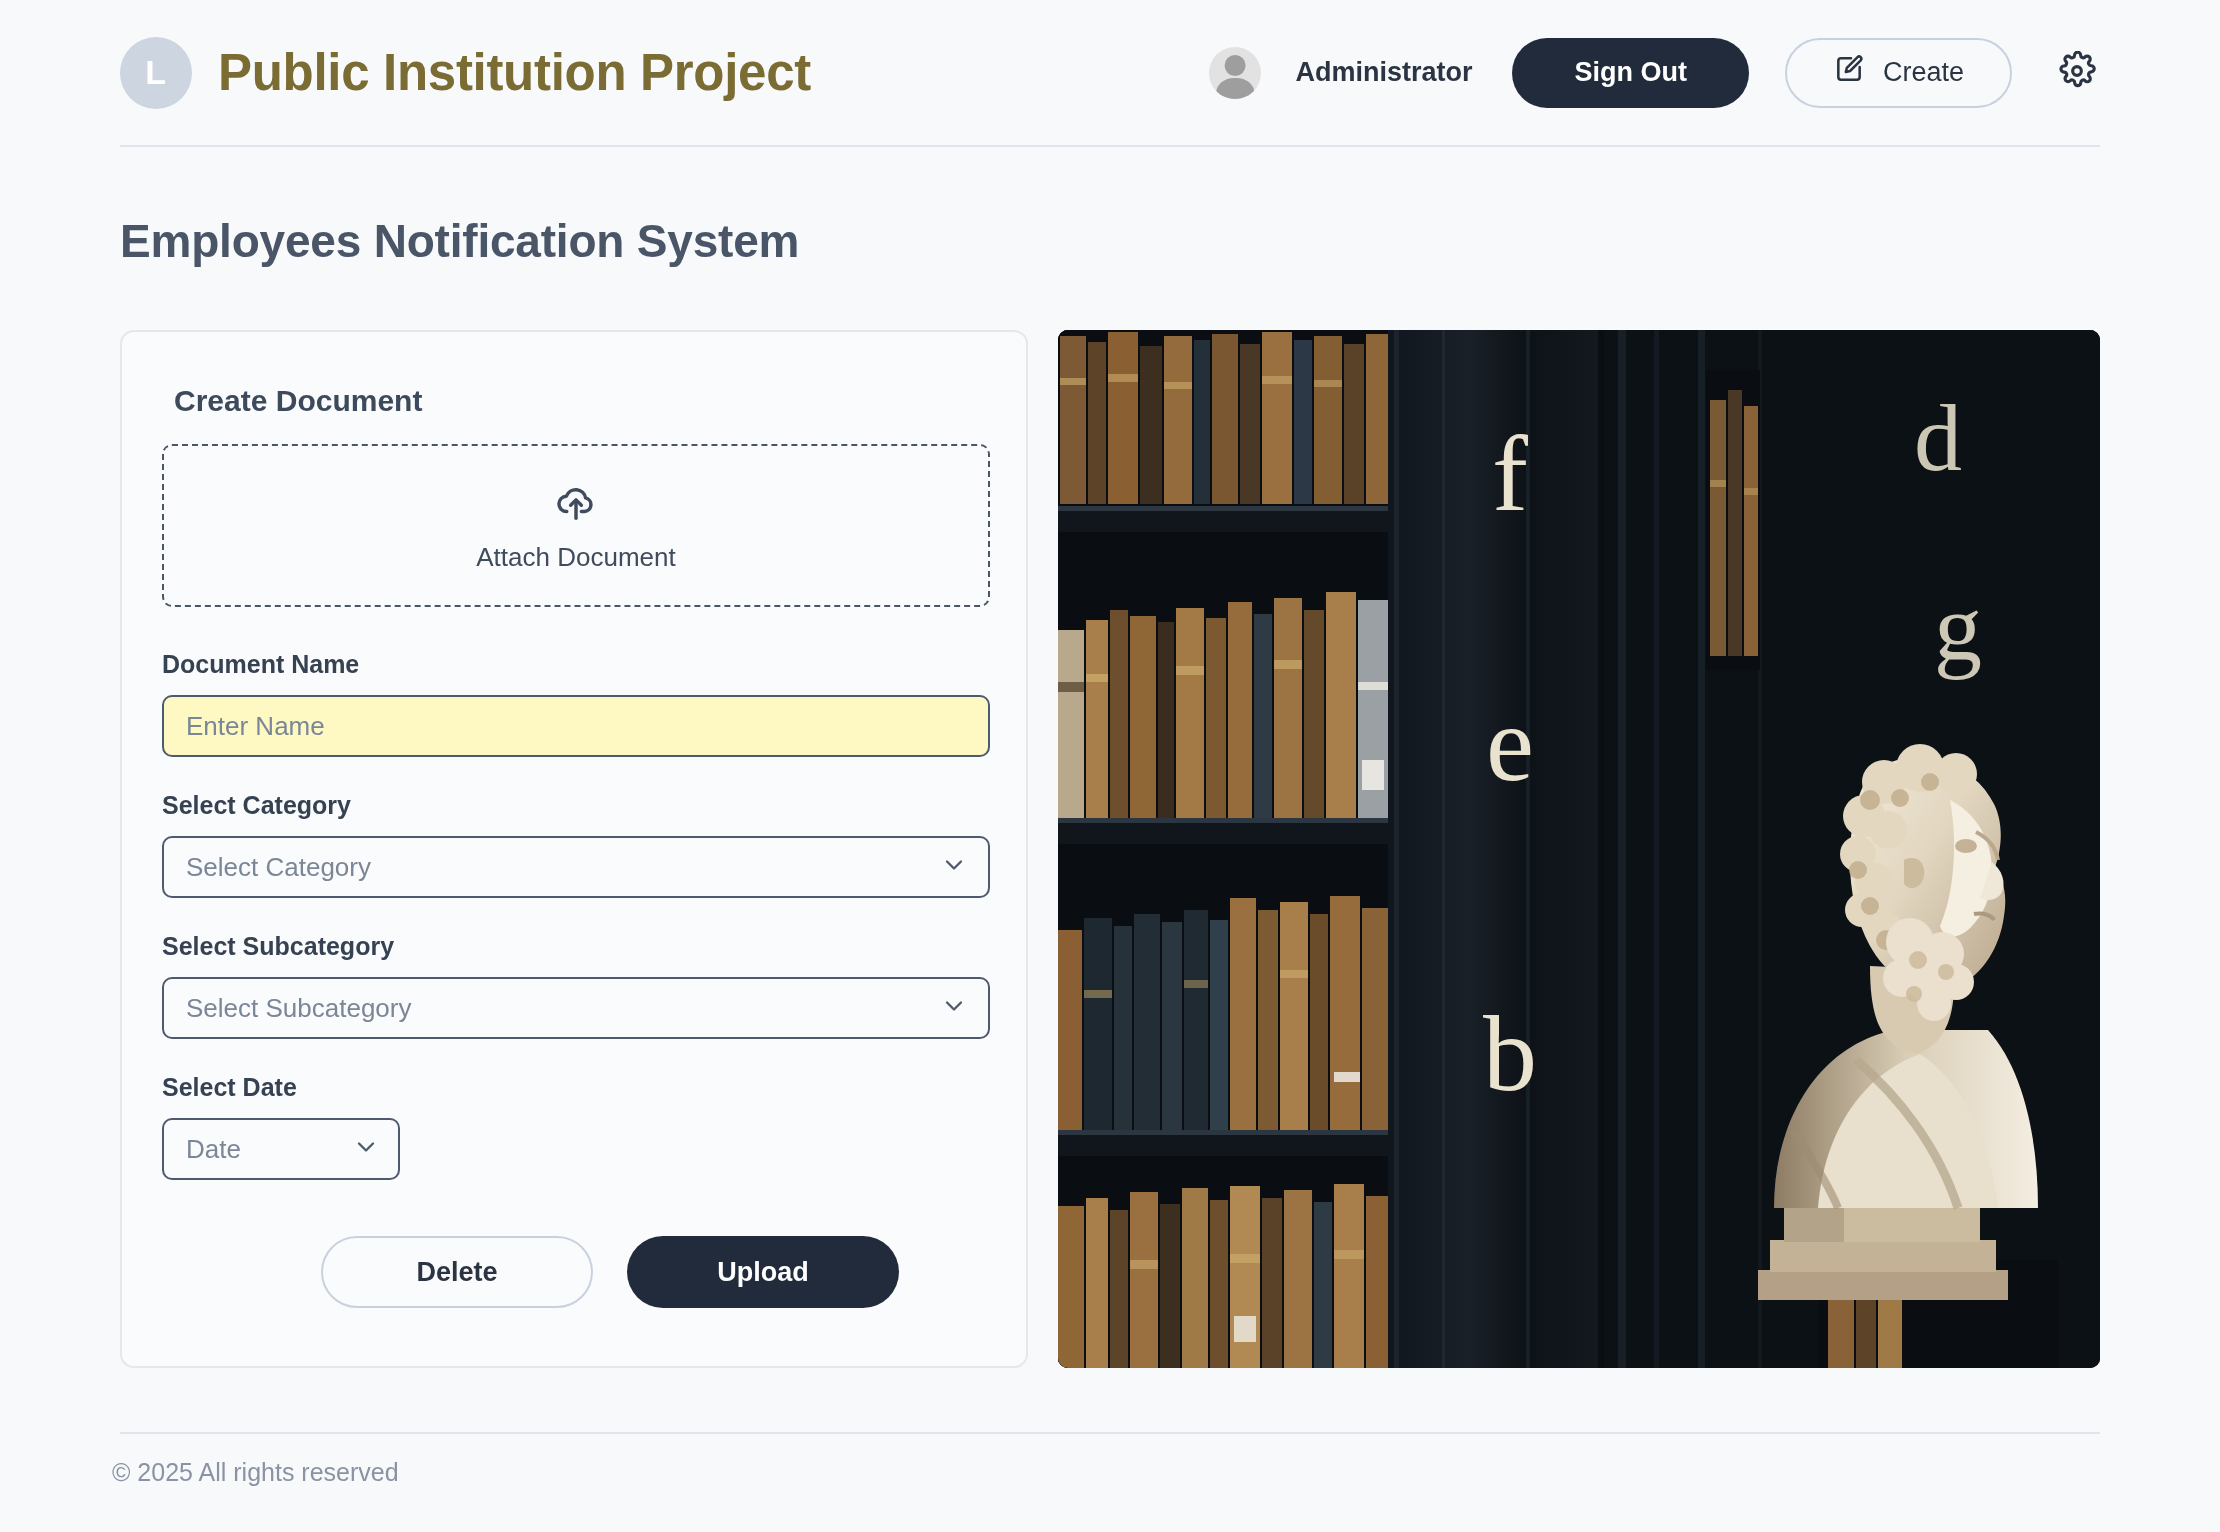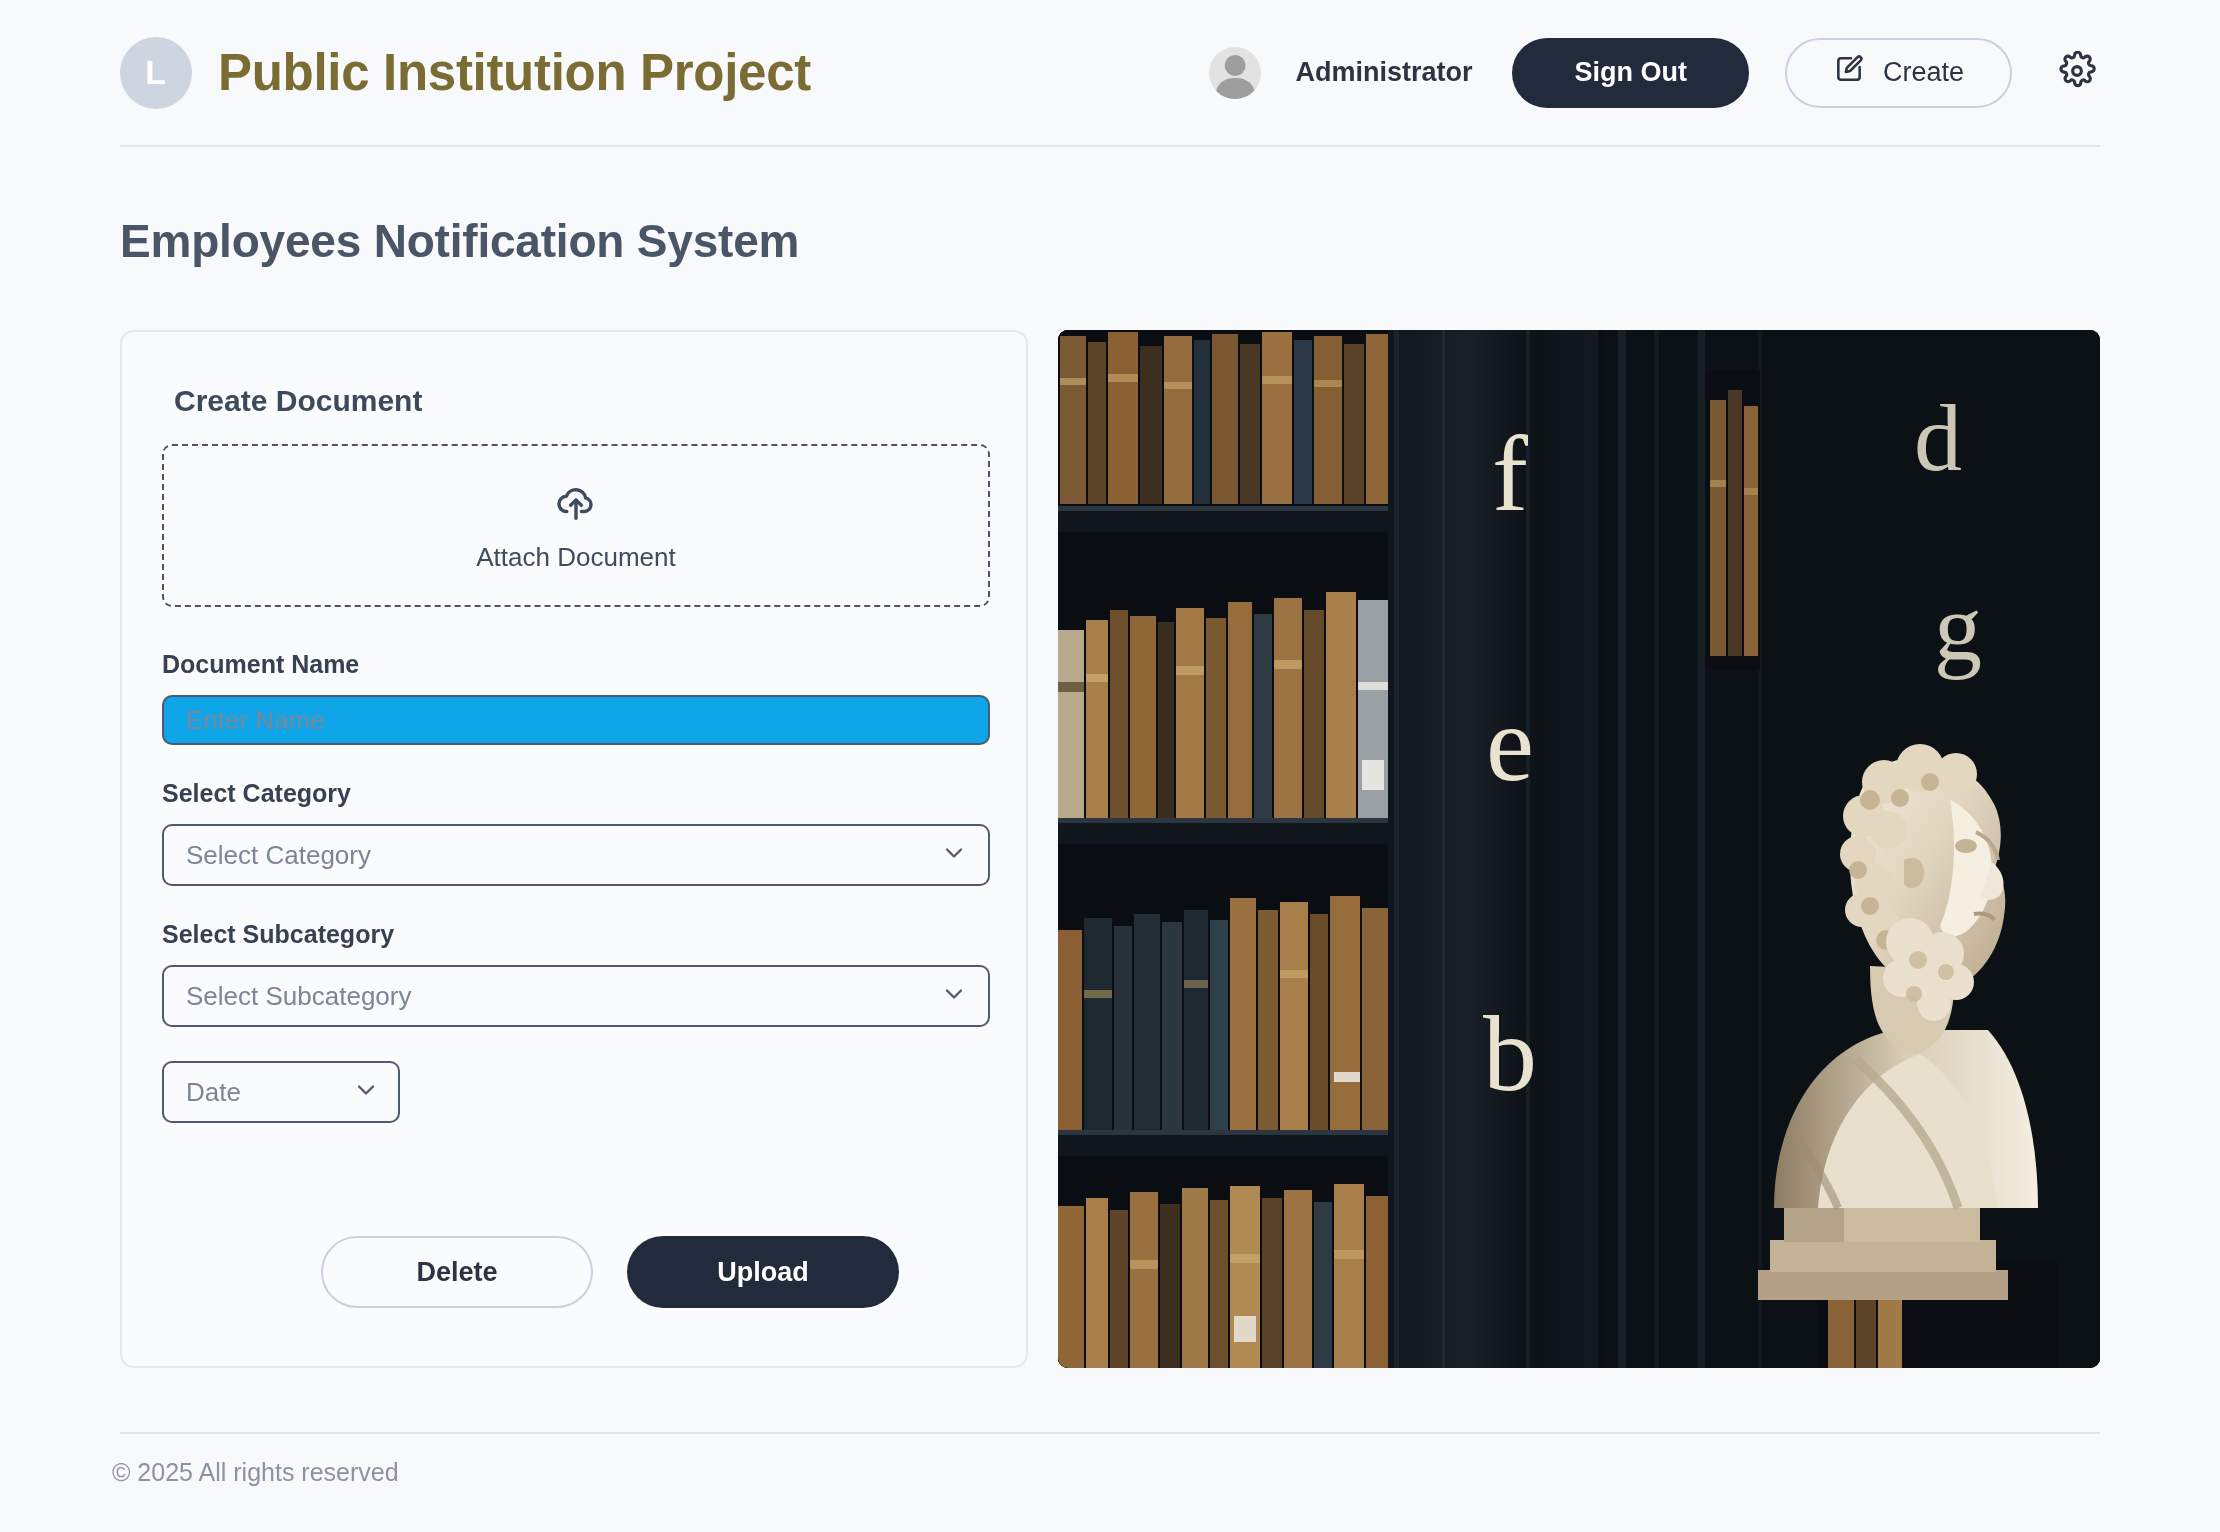--- a/index.html
+++ b/index.html
@@ -200,25 +200,25 @@
     display: block;
     font-size: 25px;
     font-weight: 700;
     color: #36415230;
     color: #364152;
     margin-bottom: 16px;
   }
 
   .text-input {
     width: 828px;
-    height: 50px;
+    height: 62px;
     padding: 0 22px;
     border: 2px solid #4e5a6e;
     border-radius: 10px;
-    background: #0ea5e9;
+    background: #fef9c3;
     font-family: "Liberation Sans", sans-serif;
     font-size: 26px;
     color: #3f4c5e;
     outline: none;
   }
   .text-input::placeholder { color: #7b8696; }
 
   .select-wrap {
     position: relative;
     width: 828px;
@@ -398,20 +398,21 @@
             <div class="select-box">Select Subcategory</div>
             <span class="chev">
               <svg width="28" height="28" viewBox="0 0 24 24" fill="none" stroke="#4e5a6e" stroke-width="2" stroke-linecap="round" stroke-linejoin="round">
                   <path d="M6 9l6 6 6-6"></path>
                 </svg>
             </span>
           </div>
         </div>
 
         <div class="field">
+          <label class="field-label">Select Date</label>
           <div class="select-wrap narrow">
             <div class="select-box">Date</div>
             <span class="chev">
               <svg width="28" height="28" viewBox="0 0 24 24" fill="none" stroke="#4e5a6e" stroke-width="2" stroke-linecap="round" stroke-linejoin="round">
                   <path d="M6 9l6 6 6-6"></path>
                 </svg>
             </span>
           </div>
         </div>
 

